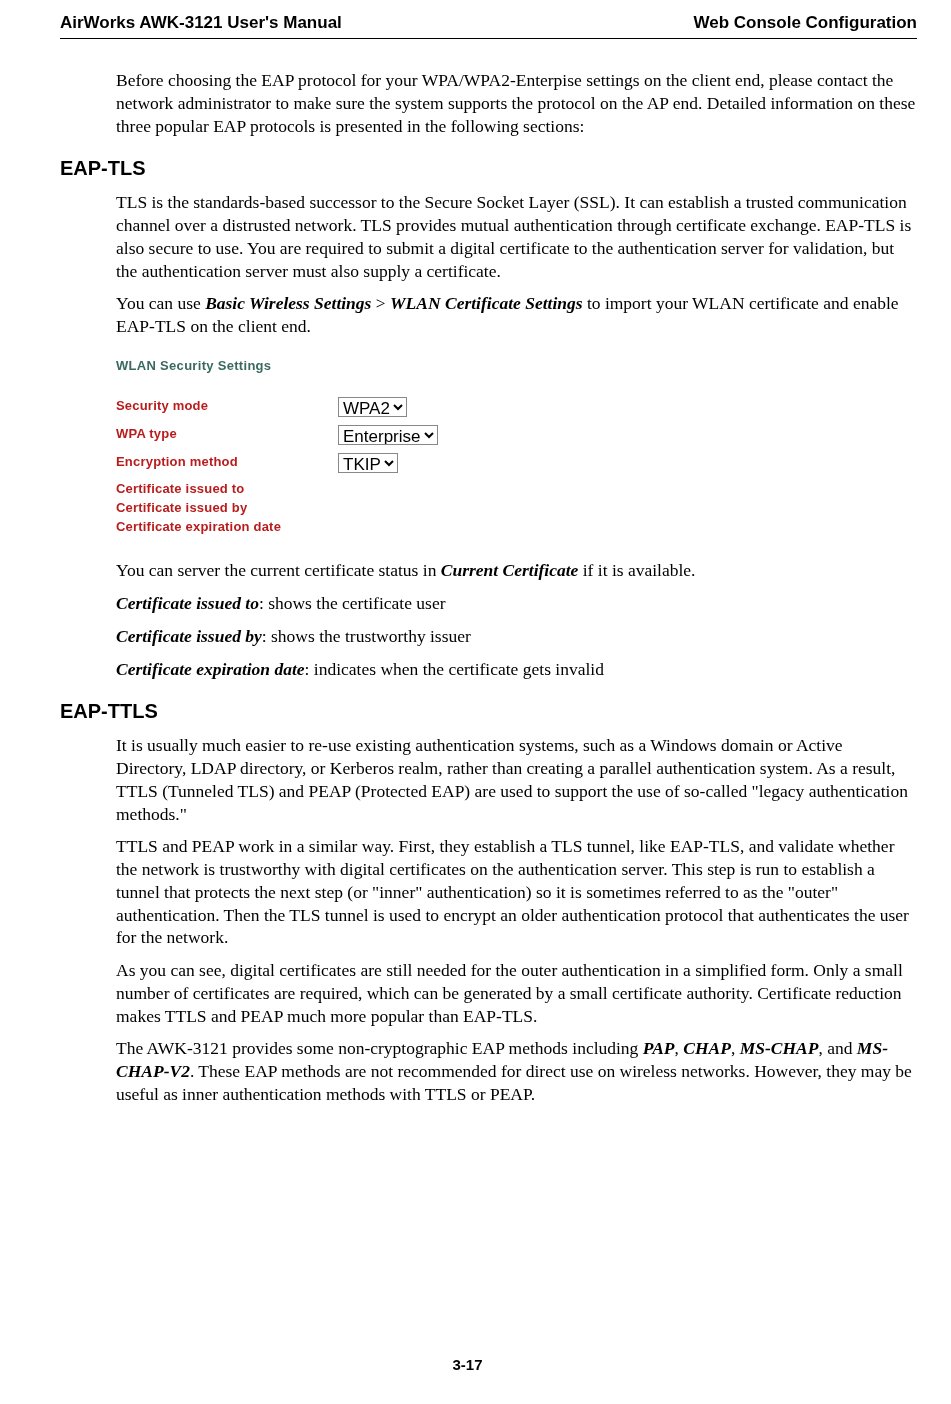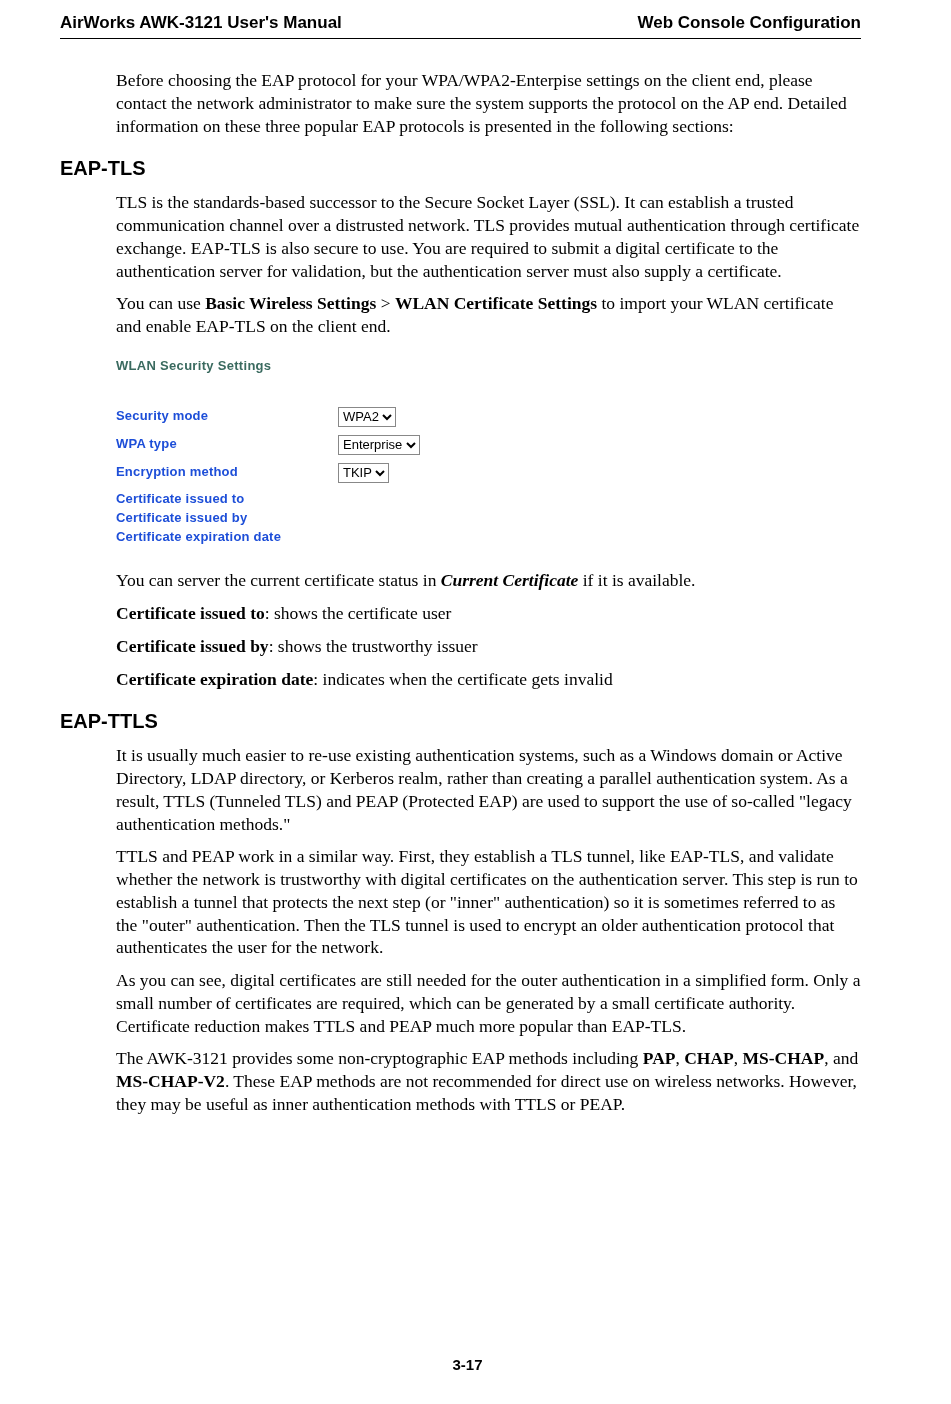--- a/index.html
+++ b/index.html
@@ -8,21 +8,21 @@
       line-height: 1.3;
       margin: 0;
       padding: 0;
       background: #fff;
       color: #000;
     }
     .page {
       width: 951px;
       min-height: 1404px;
       box-sizing: border-box;
-      padding: 12px 90px 40px 60px;
+      padding: 12px 34px 40px 60px;
       position: relative;
     }
     .header-row {
       display: flex;
       justify-content: space-between;
       font-family: Arial, Helvetica, sans-serif;
       font-weight: bold;
       font-size: 17px;
       border-bottom: 1px solid #000;
       padding-bottom: 4px;
@@ -45,52 +45,52 @@
       background: #fff;
       padding: 10px 0px 10px 10px;
       margin: 10px 0 14px -10px;
       font-family: Verdana, Arial, sans-serif;
       font-size: 13px;
     }
     .screenshot .title {
       color: #3a6a5f;
       font-weight: bold;
       letter-spacing: 0.3px;
-      margin-bottom: 32px;
+      margin-bottom: 22px;
     }
     .screenshot .row {
       display: flex;
       align-items: center;
       margin-bottom: 8px;
     }
     .screenshot .label {
-      color: #1d4ed8;
+      color: #b91c1c;
       font-weight: bold;
       width: 222px;
       flex-shrink: 0;
       letter-spacing: 0.2px;
     }
     .screenshot select {
       font-family: Arial, sans-serif;
-      font-size: 13px;
+      font-size: 17px;
       background: #fff;
       border: 1px solid #888;
       height: 20px;
     }
     .footer {
       position: absolute;
       bottom: 30px;
       left: 0;
       right: 16px;
       text-align: center;
       font-family: Arial, Helvetica, sans-serif;
       font-weight: bold;
       font-size: 15px;
     }
-    b, strong { font-weight: bold; }
+    b, strong { font-weight: bold; font-style: italic; }
     em.italbold { font-weight: bold; font-style: italic; }
   </style>
 </head>
 <body>
 
 <div class="page">
   <div class="header-row">
     <span>AirWorks AWK-3121 User's Manual</span>
     <span>Web Console Configuration</span>
   </div>

